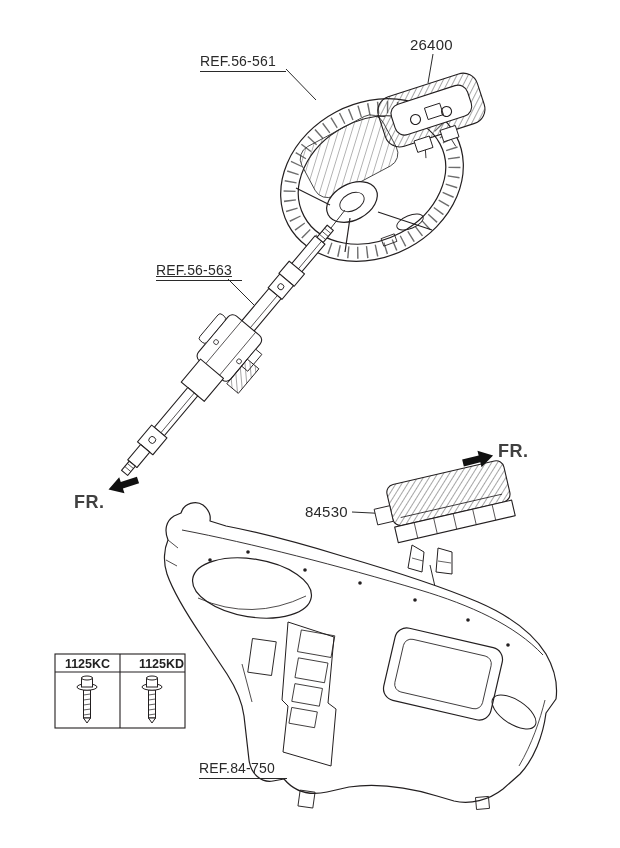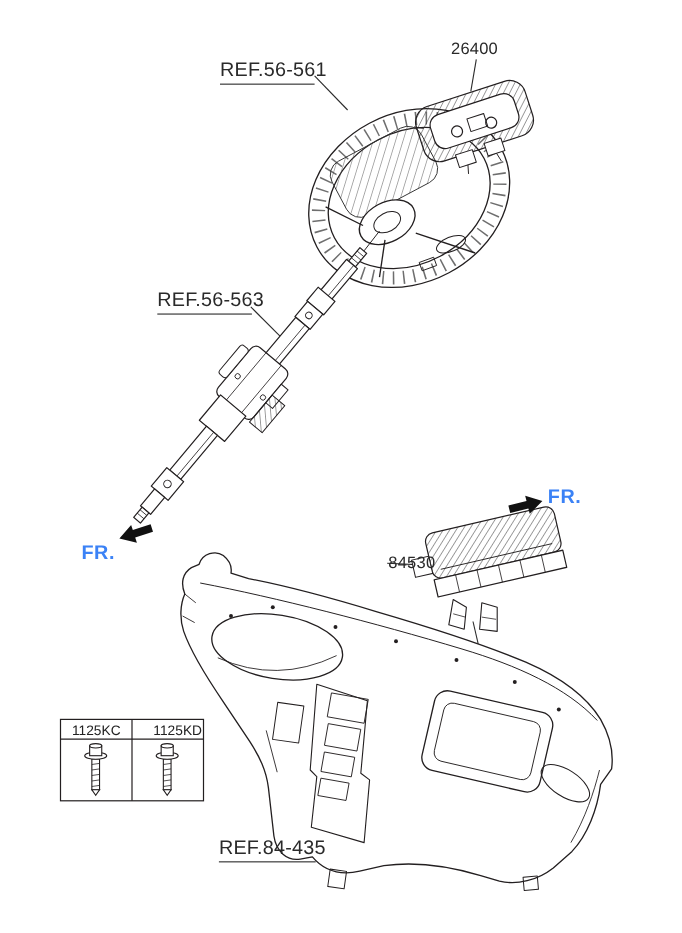--- a/index.html
+++ b/index.html
@@ -2,30 +2,30 @@
 <html><head>
 <meta charset="utf-8">
 <style>
   html,body{margin:0;padding:0;background:#fff;}
   #stage{
     position:relative;width:620px;height:848px;background:#ffffff;
     font-family:"Liberation Sans", sans-serif;color:#222;overflow:hidden;
   }
   #drawing{position:absolute;left:0;top:0;}
   .callout{
-    position:absolute;font-size:18px;color:#2a2a2a;white-space:nowrap;
+    position:absolute;font-size:14px;color:#2a2a2a;white-space:nowrap;
     letter-spacing:.2px;
   }
   .ref{
     border-bottom:1.3px solid #2a2a2a;padding-bottom:2px;
   }
   .partnum{font-size:15px;}
-  .fr{font-size:18px;font-weight:bold;color:#3b82f6;letter-spacing:.5px;}
+  .fr{font-size:18px;font-weight:bold;color:#404040;letter-spacing:.5px;}
   .cellcode{
-    position:absolute;width:65px;text-align:center;font-size:12.5px;color:#222;
+    position:absolute;width:65px;text-align:center;font-size:12.5px;color:#222;font-weight:bold;
   }
 </style>
 </head>
 <body>
 
 <div id="stage">
 
   <svg id="drawing" width="620" height="848" viewBox="0 0 620 848">
     <defs>
       <pattern id="hatch" patternUnits="userSpaceOnUse" width="5" height="5" patternTransform="rotate(45)">
@@ -206,27 +206,27 @@
       <ellipse cx="0" cy="9" rx="10" ry="3.2"></ellipse>
       <rect x="-5.5" y="0" width="11" height="9"></rect>
       <ellipse cx="0" cy="0" rx="5.5" ry="2"></ellipse>
     </g>
   </svg>
 
   <div class="callout ref" style="left:200px;top:53px;width:86px;">REF.56-561</div>
 
   <div class="callout partnum" style="left:410px;top:36px;">26400</div>
 
-  <div class="callout ref" style="left:143px;top:262px;width:86px;">REF.56-563</div>
+  <div class="callout ref" style="left:156px;top:262px;width:86px;text-decoration:underline;">REF.56-563</div>
 
   <div class="callout fr" style="left:74px;top:492px;">FR.</div>
 
-  <div class="callout partnum" style="left:305px;top:503px;margin-left:48px;">84530</div>
+  <div class="callout partnum" style="left:305px;top:503px;">84530</div>
 
   <div class="callout fr" style="left:498px;top:441px;">FR.</div>
 
-  <div class="callout ref" style="left:199px;top:760px;width:88px;">REF.84-435</div>
+  <div class="callout ref" style="left:199px;top:760px;width:88px;">REF.84-750</div>
 
   <div class="cellcode" style="left:55px;top:657px;">1125KC</div>
 
   <div class="cellcode" style="left:129px;top:657px;">1125KD</div>
 
 </div>
 
 </body></html>

